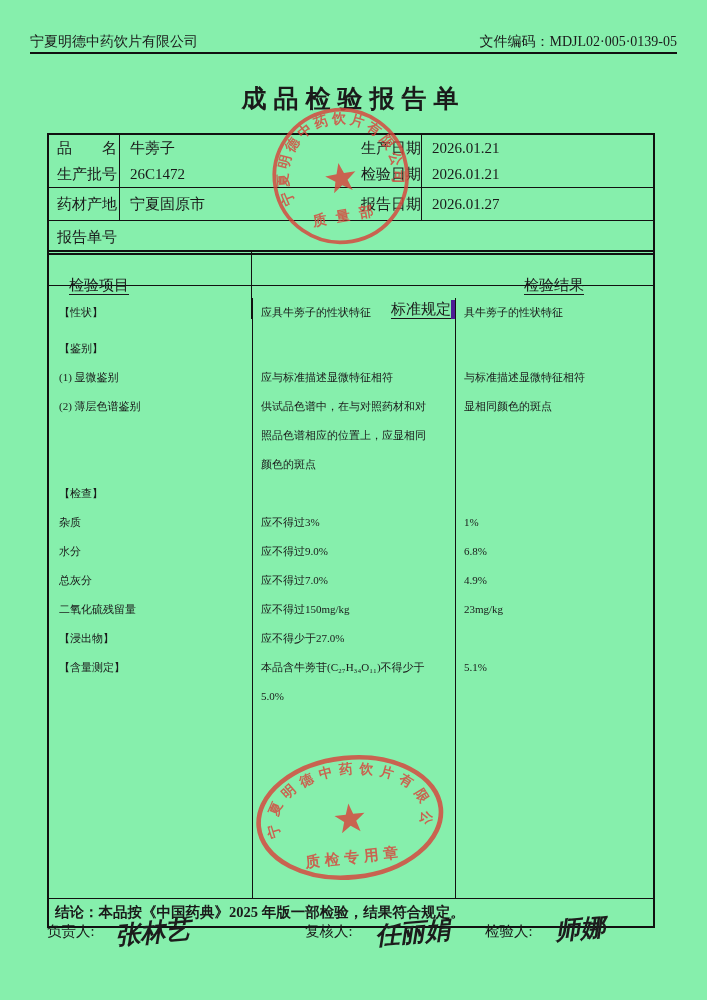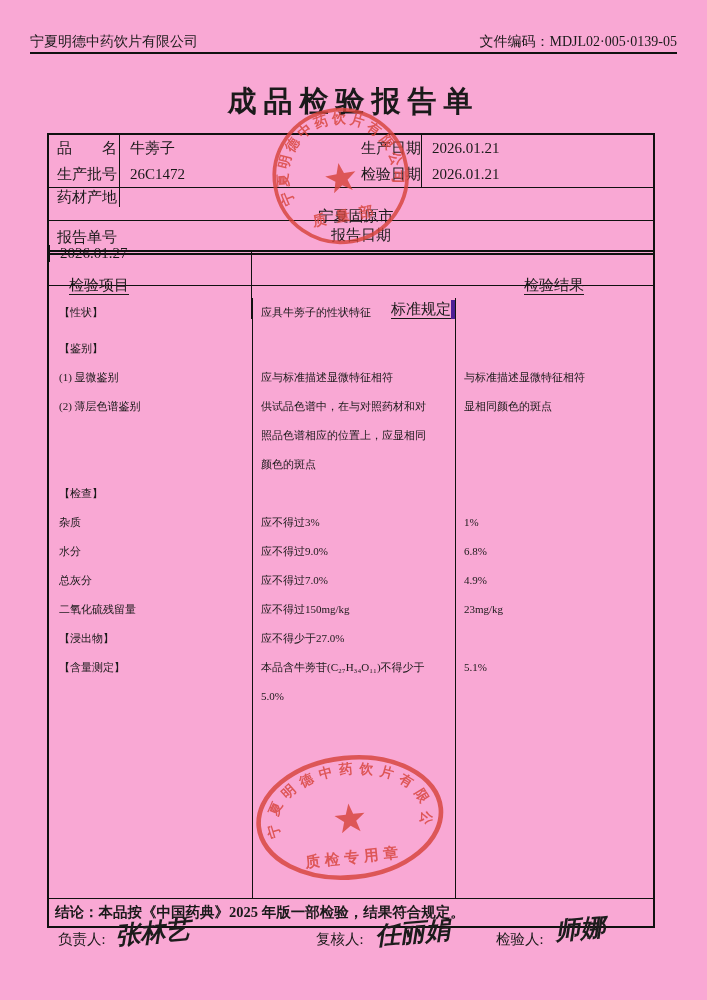--- a/index.html
+++ b/index.html
@@ -1,40 +1,40 @@
 <!DOCTYPE html>
 <html><head>
 <meta charset="utf-8">
 <style>
   * { margin:0; padding:0; box-sizing:border-box; }
   html,body { background:#e8e8e8; }
   .page {
     position:relative; width:707px; height:1000px; margin:0 auto;
-    background:#f9a8d4; overflow:hidden;
+    background:#86efac; overflow:hidden;
     font-family:"Liberation Serif","DejaVu Serif",serif; color:#1a1a1a;
   }
   
   .phead { position:absolute; left:30px; right:30px; top:33px; height:20px;
            display:flex; justify-content:space-between; font-size:14px; }
   .phead-rule { position:absolute; left:30px; right:30px; top:52px; height:2px; background:#111; }
   
   .title { position:absolute; left:0; right:0; top:82px; text-align:center;
-           font-size:29px; font-weight:bold; letter-spacing:7px; }
+           font-size:25px; font-weight:bold; letter-spacing:7px; }
   
   .info { position:absolute; left:47px; top:133px; width:608px; border:2px solid #111; }
   .irow { display:flex; align-items:center; font-size:15px; }
   .irow .lab { width:71px; padding-left:8px; border-right:1px solid #111; align-self:stretch;
                display:flex; align-items:center; }
   .just { display:inline-block; width:60px; text-align:justify; text-align-last:justify; }
   .irow .val { flex:1; padding-left:10px; }
   .irow .dlab { width:80px; text-align:right; }
   .irow .dval { width:232px; border-left:1px solid #111; align-self:stretch;
                 display:flex; align-items:center; padding-left:10px; }
   .grp { border-bottom:1px solid #111; }
-  .h26 { height:26px; } .h33 { height:33px;flex-direction:column; }
+  .h26 { height:26px; } .h33 { height:33px; }
   .rowline { border-bottom:1px solid #111; }
   .repno { display:flex; align-items:center; height:32px; font-size:15px; position:relative; }
   .repno .lab2 { padding-left:8px; }
   .repno .cval { position:absolute; left:0; right:0; text-align:center; }
   
   .main { position:absolute; left:47px; top:250px; width:608px; border:2px solid #111; background:transparent; }
   .mhead { display:grid; grid-template-columns:203px 203px 198px; height:34px; border-bottom:1px solid #111; font-size:15px; }
   .mhead > div { display:flex; align-items:center; }
   .mhead .c1 { padding-left:20px; border-right:1px solid #111; }
   .mhead .c2 { justify-content:flex-end; border-right:4px solid #4c1d95;margin-top:48px; }
@@ -45,21 +45,21 @@
   .v1 { left:203px; } .v2 { left:406px; }
   .trow { display:grid; grid-template-columns:203px 203px 202px; }
   .trow .i { padding-left:10px; }
   .trow .s { padding-left:9px; padding-right:5px; }
   .trow .r { padding-left:9px; }
   .mt12 { margin-top:12px; } .mt7 { margin-top:7px; }
   .concl { border-top:1px solid #111; min-height:27px; display:flex; align-items:center;
            font-size:14.5px; font-weight:bold; padding:4px 6px; }
   
   .signs { position:absolute; left:47px; top:914px; width:608px; font-size:14.5px; }
-  .slab { position:absolute; top:16px; white-space:nowrap;margin-left:11px; }
+  .slab { position:absolute; top:8px; white-space:nowrap; }
   .sig  { position:absolute; font-size:25px; font-style:italic; font-weight:bold;
           font-family:"DejaVu Sans",sans-serif; color:#1c1c1c; transform:rotate(-5deg); white-space:nowrap; }
   
   .stamp { position:absolute; opacity:0.82; pointer-events:none; }
   .stamp-top { left:270px; top:105px; transform:rotate(-10deg); }
   .stamp-bot { left:252px; top:752px; transform:rotate(-6deg); }
 </style>
 </head>
 <body>
 
@@ -117,20 +117,21 @@
           <span>检验结果</span>
         </div>
     </div>
     <div class="mbody">
       <div class="vline v1"></div>
       <div class="vline v2"></div>
 
       <div class="trow mt12">
         <div class="i">【性状】</div>
         <div class="s">应具牛蒡子的性状特征</div>
+        <div class="r">具牛蒡子的性状特征</div>
       </div>
       <div class="trow mt7">
         <div class="i">【鉴别】</div>
         <div class="s"></div>
         <div class="r"></div>
       </div>
       <div class="trow">
         <div class="i">(1) 显微鉴别</div>
         <div class="s">应与标准描述显微特征相符</div>
         <div class="r">与标准描述显微特征相符</div>

